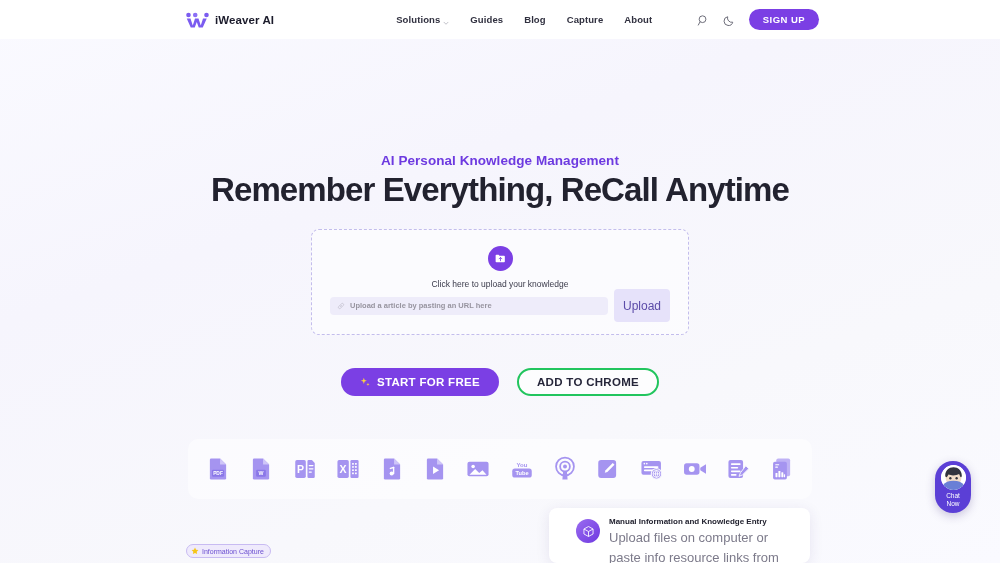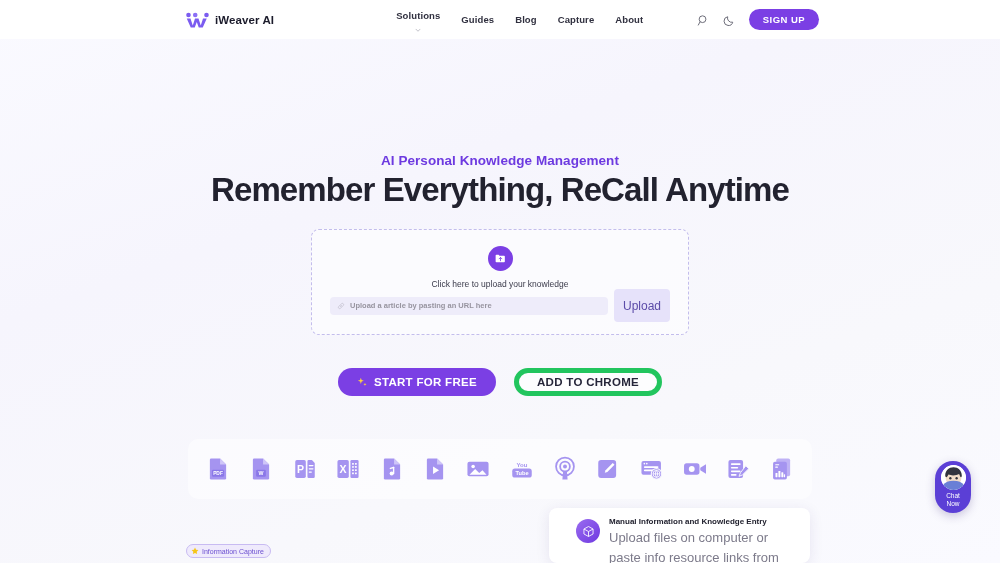--- a/index.html
+++ b/index.html
@@ -21,21 +21,21 @@
     z-index: 20;
   }
   .brand { display: flex; align-items: center; gap: 6px; margin-left: 186px; }
   .brand-mark { width: 23px; height: 16px; display: block; }
   .brand-name {
     font-size: 11.5px; font-weight: 700; color: #1b1b2b; letter-spacing: .1px;
   }
   .nav { display: flex; align-items: center; gap: 21px; margin-left: 122px; }
   .nav-item {
     font-size: 9.5px; font-weight: 600; color: #30303f; letter-spacing: .1px;
-    display: flex; align-items: center; gap: 3px; cursor: pointer; white-space: nowrap; flex-direction: column;
+    display: flex; align-items: center; gap: 3px; cursor: pointer; white-space: nowrap;
   }
   .chev { width: 6px; height: 6px; display: block; opacity: .55; }
   .header-right {
     margin-left: auto; margin-right: 181px;
     display: flex; align-items: center; gap: 13px; justify-content: space-between;
   }
   .hicon { width: 13px; height: 13px; cursor: pointer; display: block; opacity: .75; }
   .signup {
     background: #7b3fe4; color: #fff;
     font-size: 9.5px; font-weight: 700; letter-spacing: .45px;
@@ -100,21 +100,21 @@
   }
   .btn-primary {
     background: #7b3fe4; color: #fff; border: none;
     border-radius: 999px; height: 28px; padding: 0 19px;
     font-size: 11.5px; font-weight: 700; letter-spacing: .3px;
     display: flex; align-items: center; gap: 6px; cursor: pointer;
   }
   .btn-primary svg { width: 11px; height: 11px; display: block; }
   .btn-ghost {
     background: rgba(255,255,255,.7); color: #26263a;
-    border: 5px solid #22c55e; border-radius: 999px;
+    border: 2px solid #22c55e; border-radius: 999px;
     height: 28px; padding: 0 18px;
     font-size: 11.5px; font-weight: 700; letter-spacing: .3px;
     cursor: pointer;
   }
 
   
   .strip {
     width: 624px; height: 60px;
     margin: 43px auto 0;
     background: rgba(255,255,255,.5);

